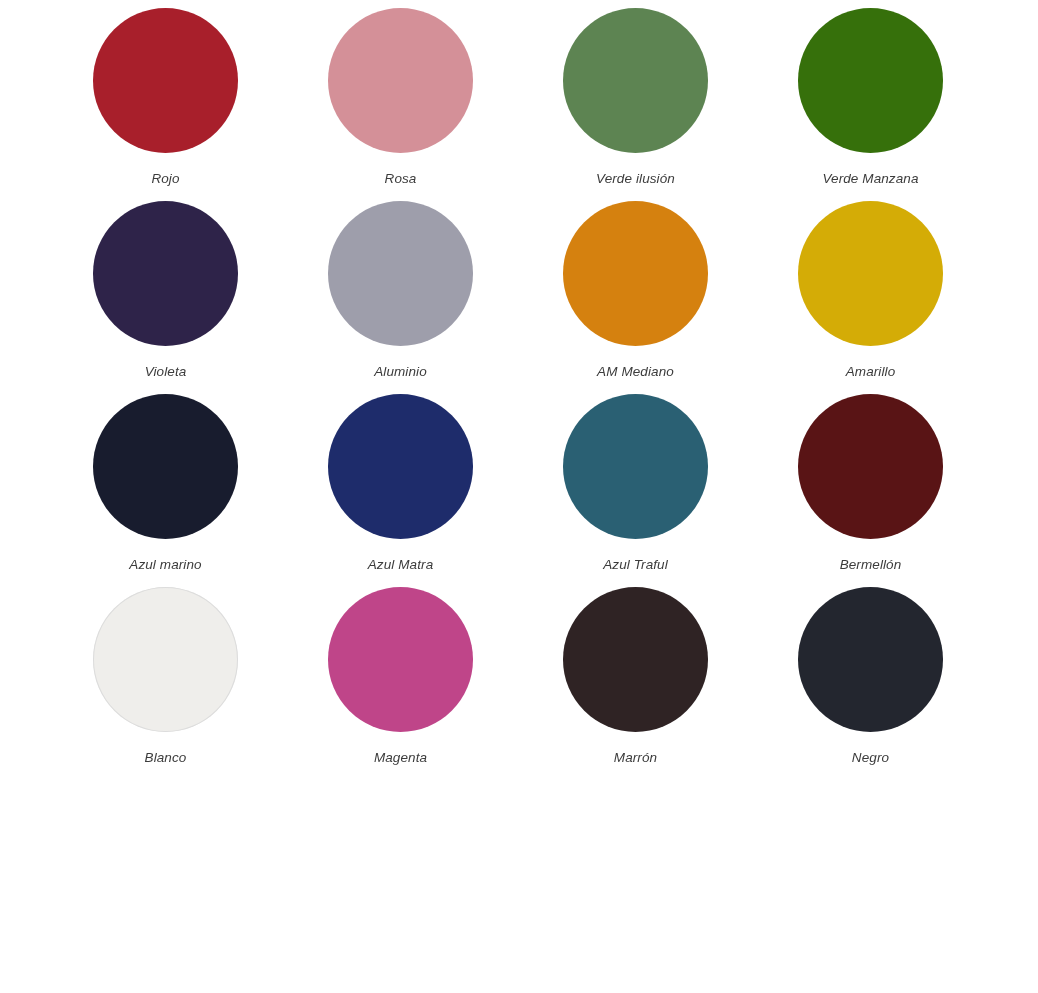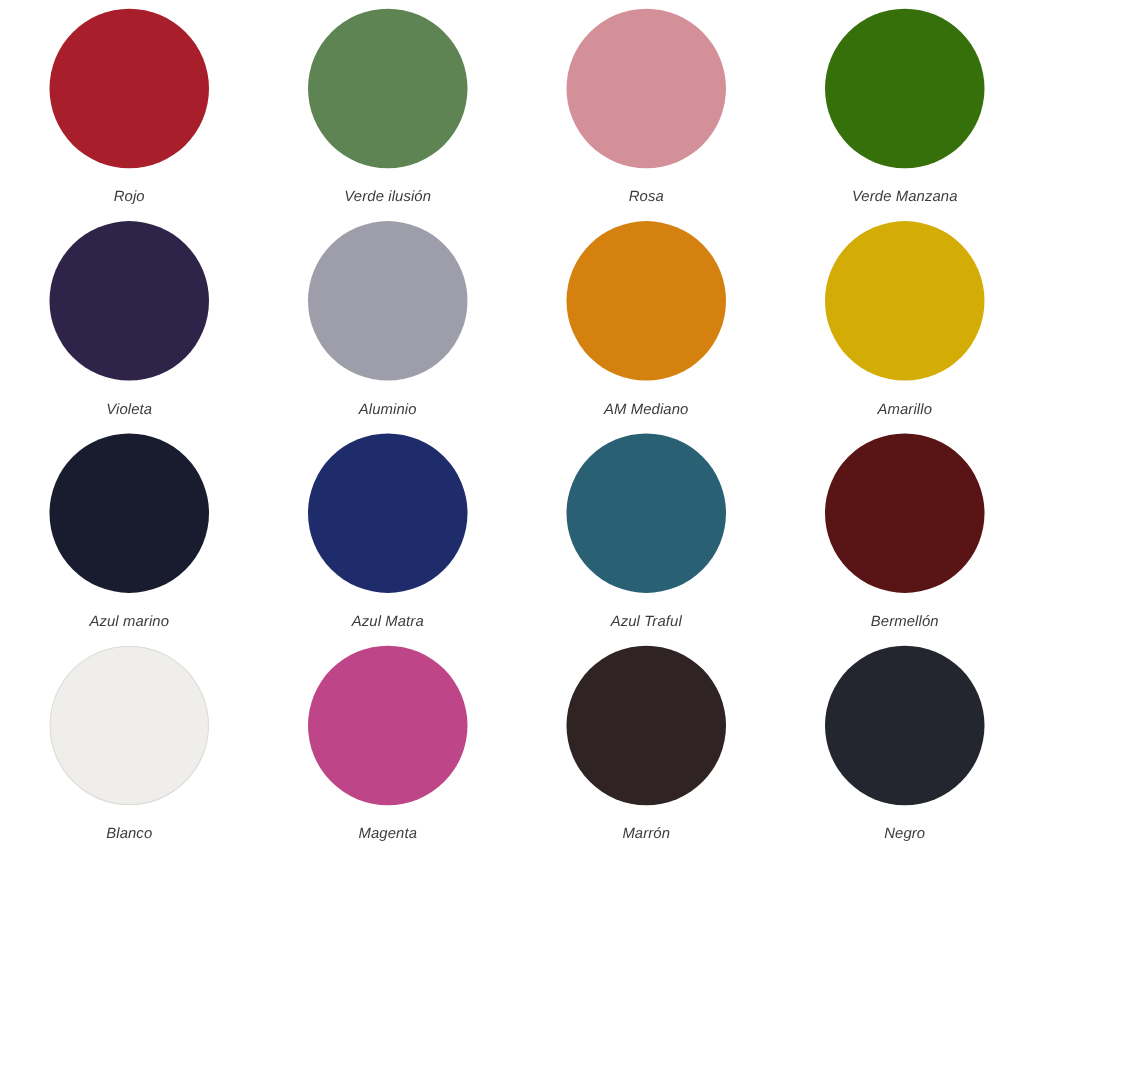--- a/index.html
+++ b/index.html
@@ -15,20 +15,21 @@
     font-family: "Liberation Sans", "DejaVu Sans", sans-serif;
     overflow: hidden;
   }
 
   .palette-grid {
     display: grid;
     grid-template-columns: repeat(4, 1fr);
     grid-template-rows: repeat(5, 193px);
     width: 940px;
     padding: 8px 0 0 0;
+    margin-left: 48px;
   }
 
   .swatch-cell {
     display: flex;
     flex-direction: column;
     align-items: center;
     justify-content: flex-start;
   }
 
   .swatch-circle {
@@ -57,26 +58,26 @@
 </style>
 </head>
 <body style="background: rgb(255, 255, 255);">
 
 <main class="palette-grid">
     <div class="swatch-cell">
       <div class="swatch-circle" style="background-color: rgb(168, 31, 43);"></div>
       <div class="swatch-label">Rojo</div>
     </div>
     <div class="swatch-cell">
+      <div class="swatch-circle" style="background-color: rgb(212, 144, 152);"></div>
+      <div class="swatch-label">Rosa</div>
+    </div>
+    <div class="swatch-cell">
       <div class="swatch-circle" style="background-color: rgb(93, 132, 82);"></div>
       <div class="swatch-label">Verde ilusión</div>
-    </div>
-    <div class="swatch-cell">
-      <div class="swatch-circle" style="background-color: rgb(212, 144, 152);"></div>
-      <div class="swatch-label">Rosa</div>
     </div>
     <div class="swatch-cell">
       <div class="swatch-circle" style="background-color: rgb(54, 112, 11);"></div>
       <div class="swatch-label">Verde Manzana</div>
     </div>
     <div class="swatch-cell">
       <div class="swatch-circle" style="background-color: rgb(46, 35, 73);"></div>
       <div class="swatch-label">Violeta</div>
     </div>
     <div class="swatch-cell">

